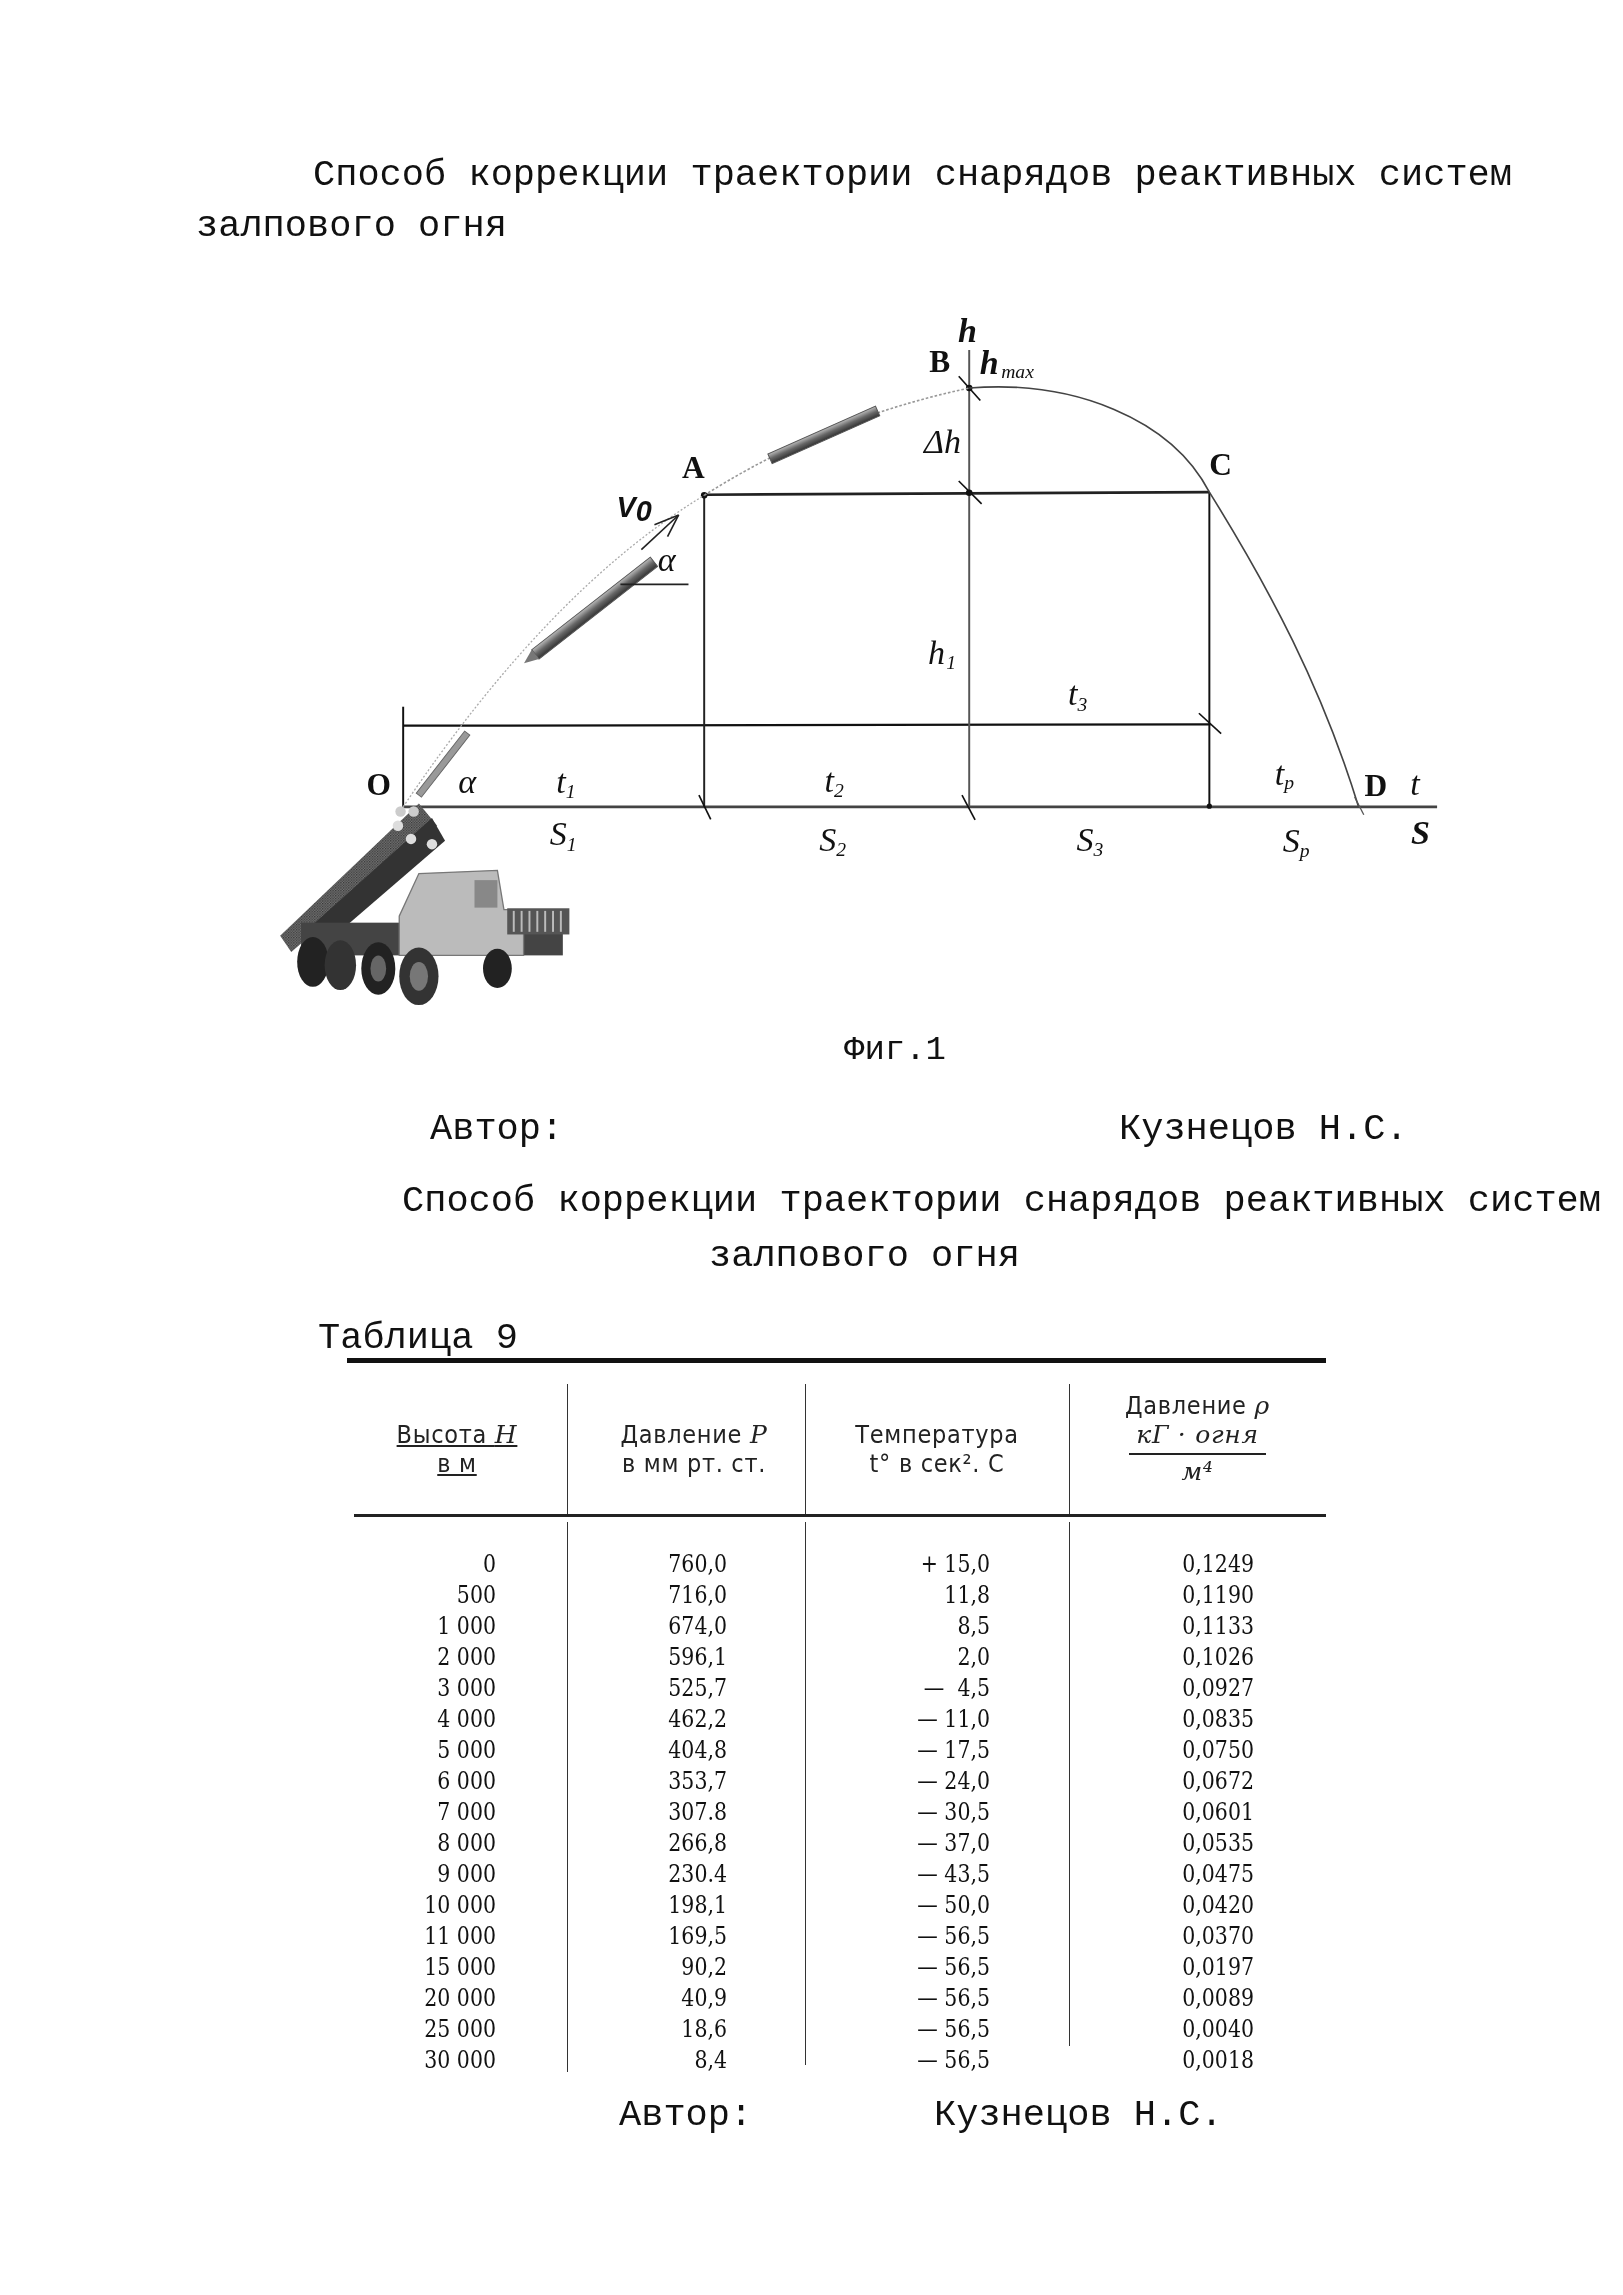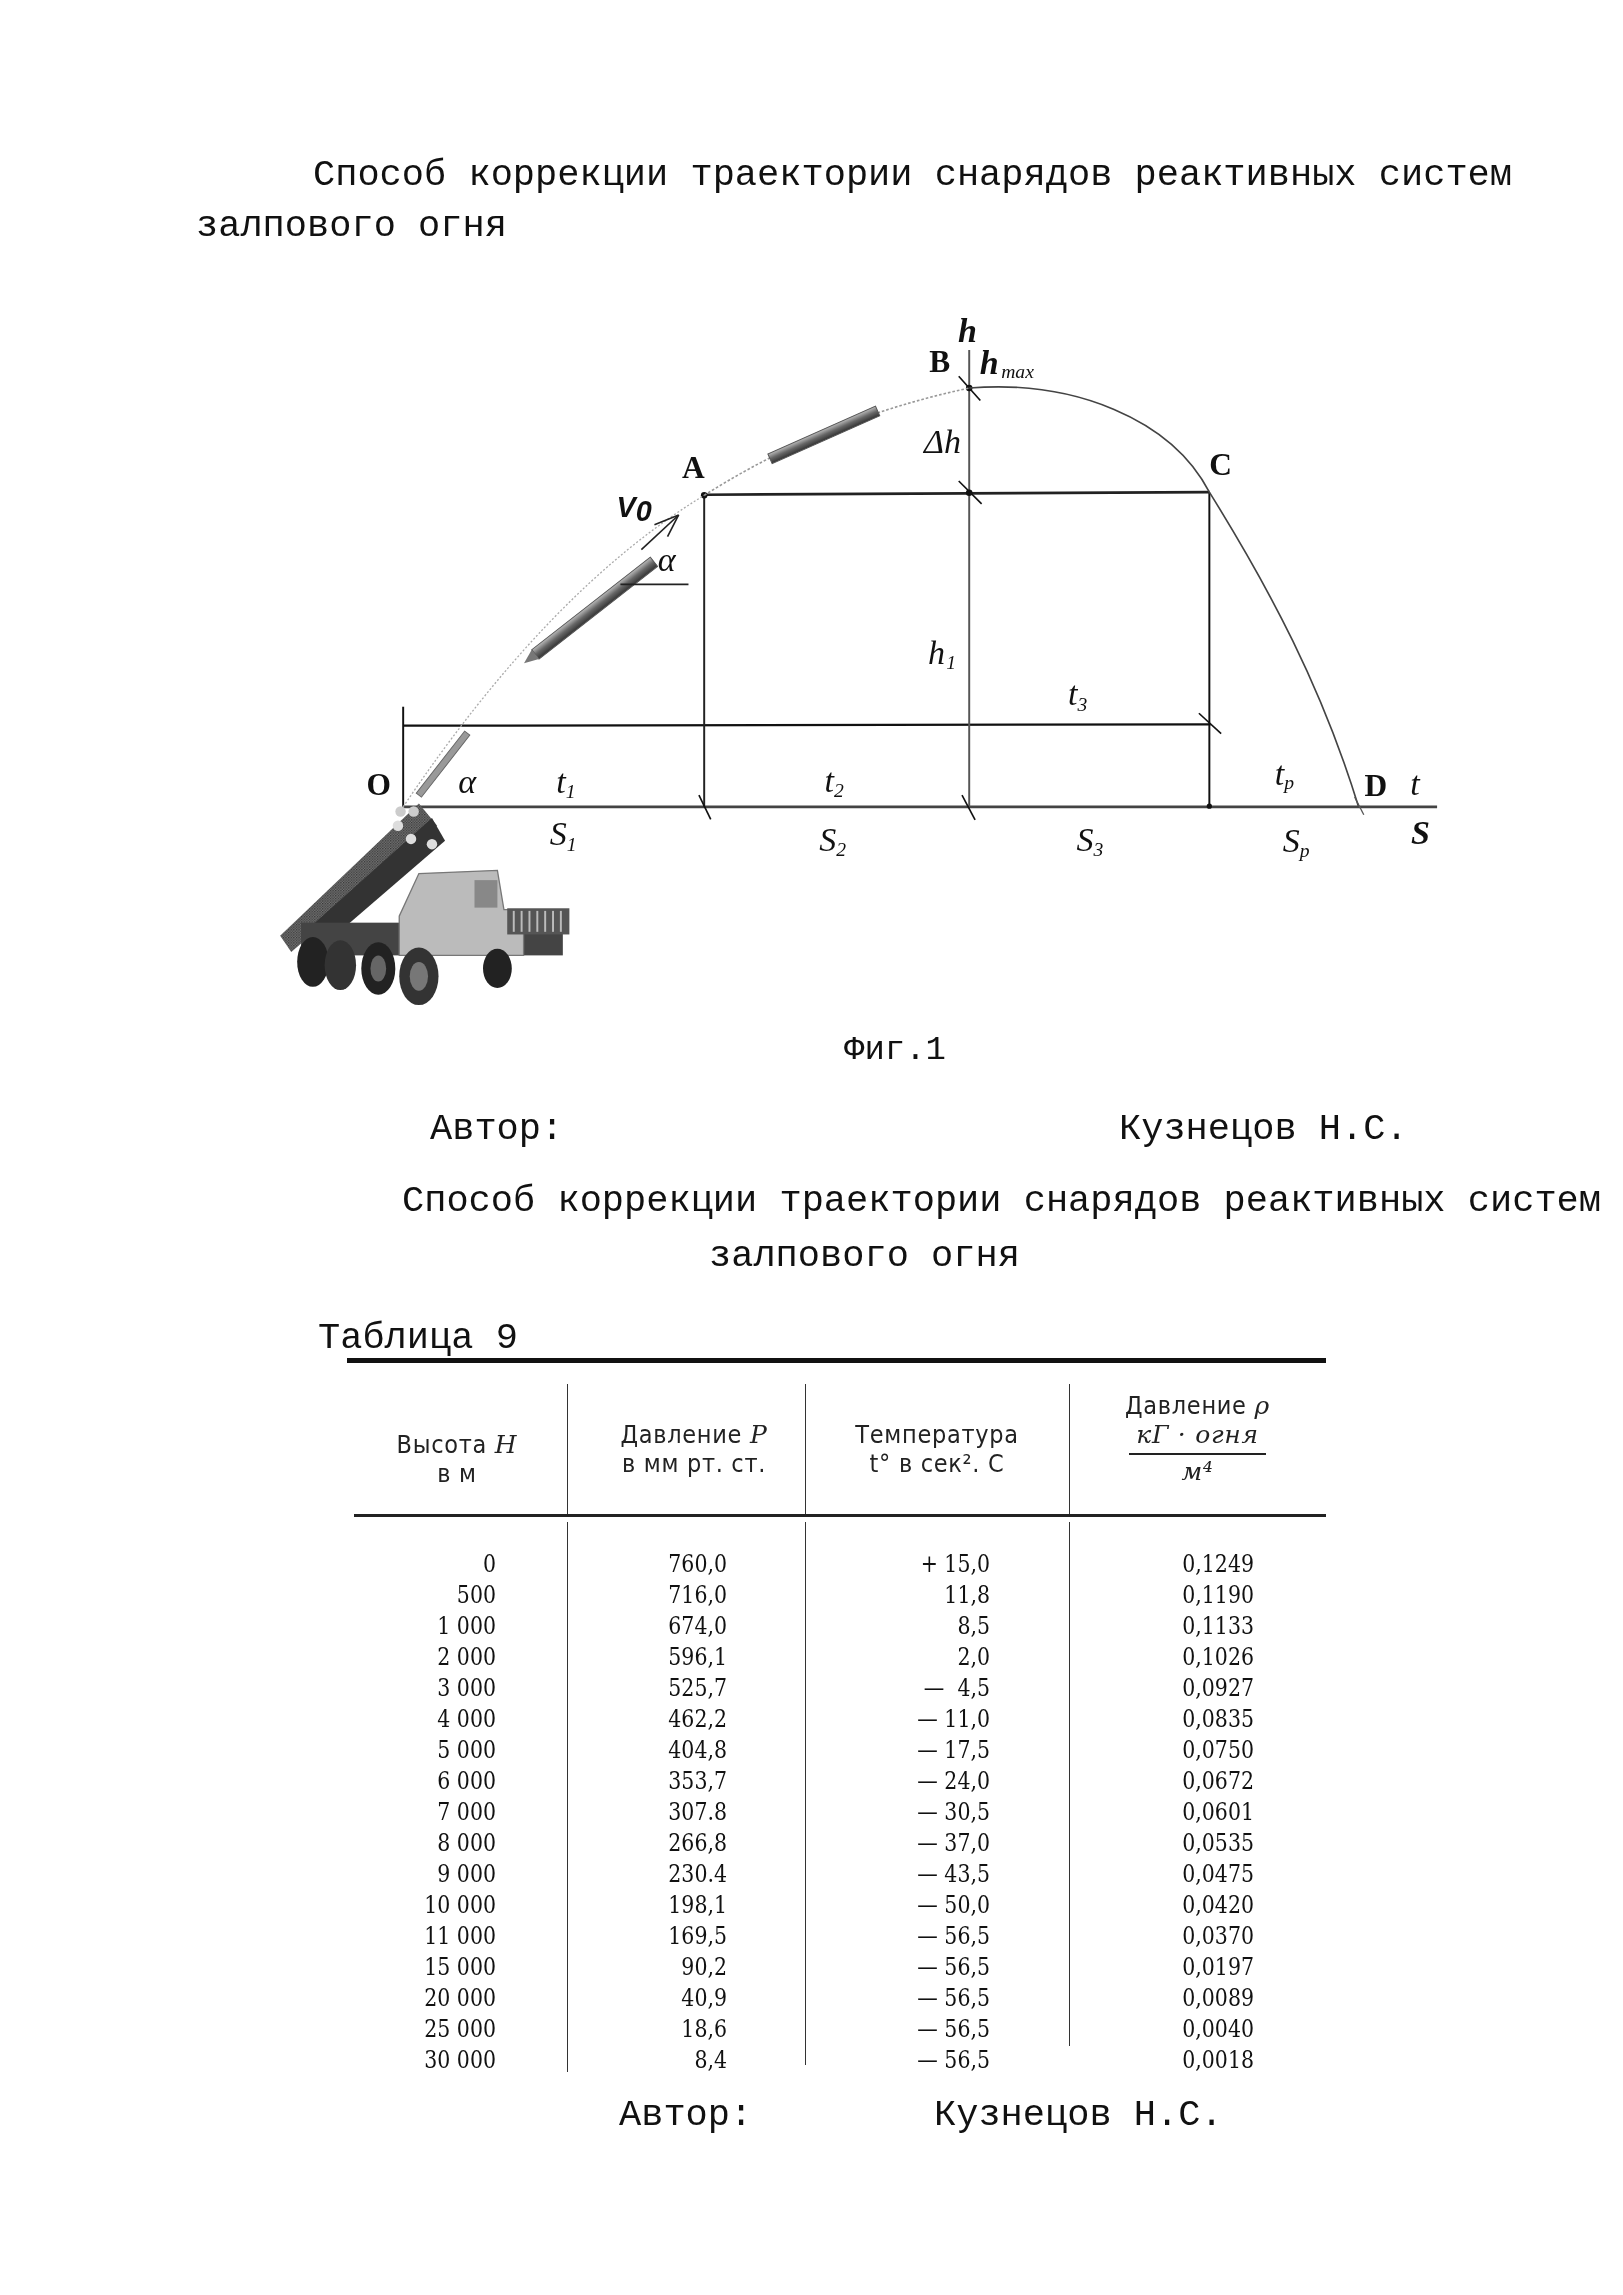--- a/index.html
+++ b/index.html
@@ -184,21 +184,21 @@
   <div class="rule-mid"></div>
 
   <div class="vsep" style="left:220px; top:26px; height:130px;"></div>
   <div class="vsep" style="left:458px; top:26px; height:130px;"></div>
   <div class="vsep" style="left:722px; top:26px; height:130px;"></div>
 
   <div class="vsep" style="left:220px; top:164px; height:550px;"></div>
   <div class="vsep" style="left:458px; top:164px; height:543px;"></div>
   <div class="vsep" style="left:722px; top:164px; height:524px;"></div>
 
-  <div class="hdr" style="left:0; top:72px; width:220px;">
+  <div class="hdr" style="left:0; top:62px; width:220px;text-decoration:underline;">
     <span>Высота</span> <i>H</i><br>
     <span>в м</span>
   </div>
   <div class="hdr" style="left:228px; top:62px; width:238px;">
     <span>Давление</span> <i>P</i><br>
     <span>в мм рт. ст.</span>
   </div>
   <div class="hdr" style="left:458px; top:62px; width:264px;">
     <span>Температура</span><br>
     <span>t° в сек². С</span>

